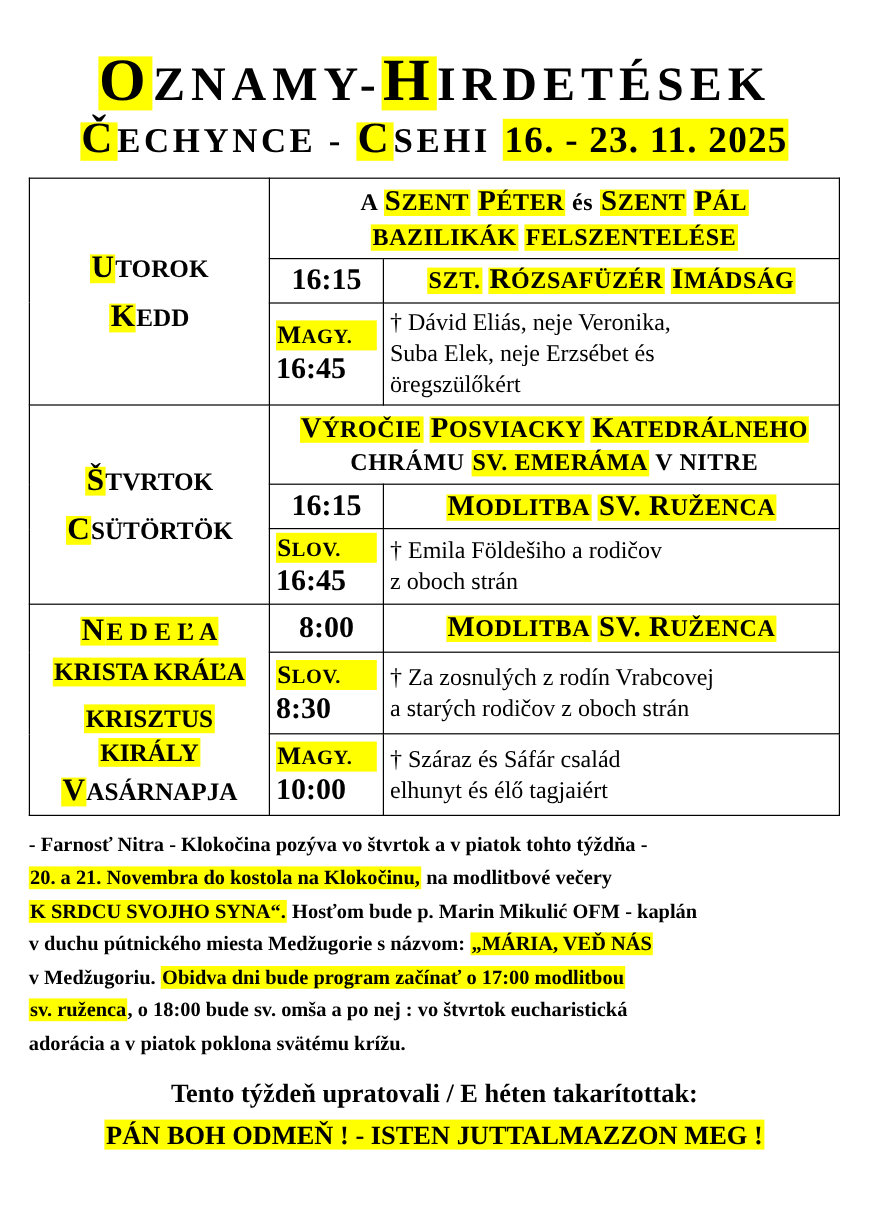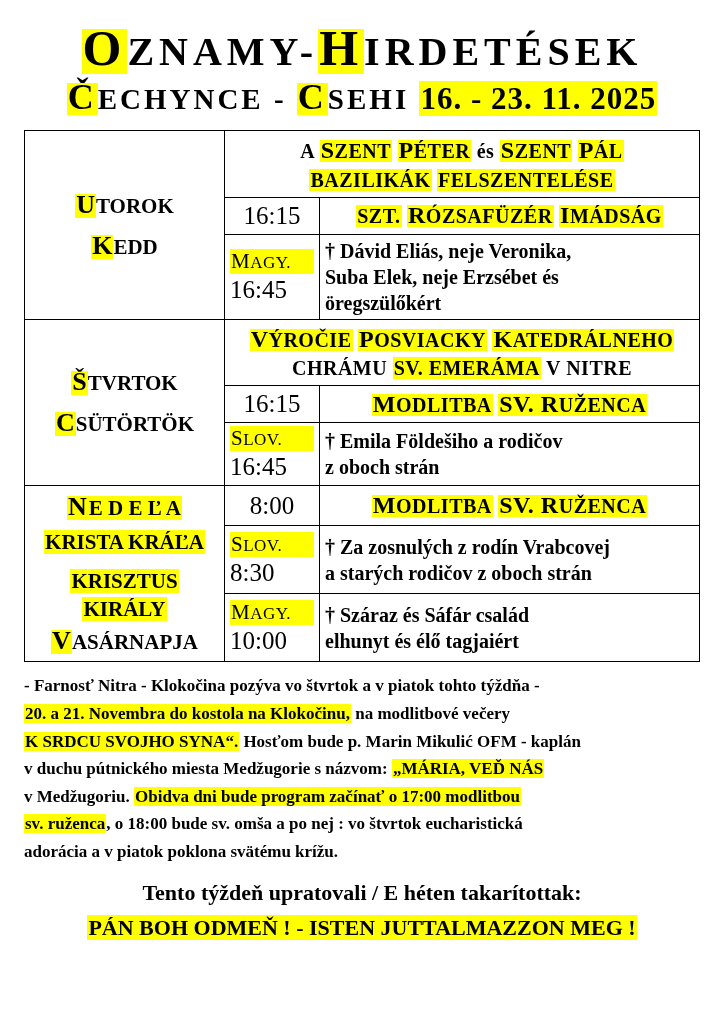--- a/index.html
+++ b/index.html
@@ -6,21 +6,21 @@
   html, body {
     margin: 0; padding: 0;
     width: 724px; height: 1024px;
     background: #ffffff;
     font-family: "Liberation Serif", serif;
     color: #000000;
   }
   .page {
     width: 724px; height: 892px;
     position: relative;
-    padding: 22px 24px 10px 24px;
+    padding: 40px 24px 10px 24px;
   }
   mark, .hl {
     background: #ffff00;
     color: #000;
     padding: 0 1px;
   }
   
   .title-row {
     text-align: center;
     white-space: nowrap;
@@ -61,21 +61,21 @@
     text-align: center;
     font-weight: bold;
     font-size: 20px;
     line-height: 1.35;
     letter-spacing: 0.5px;
   }
   .headline .cap { font-size: 24px; }
 
   .timecell {
     text-align: center;
-    font-weight: normal;
+    font-weight: bold;
     font-size: 25px;
     line-height: 1.2;
   }
   .timecell .lang {
     display: block;
     font-size: 17px;
     letter-spacing: 0.5px;
     margin-bottom: 1px;
     text-align: left;
   }
@@ -87,21 +87,21 @@
     text-align: center;
     font-weight: bold;
     font-size: 20px;
     letter-spacing: .5px;
   }
   .prayer .cap { font-size: 24px; }
 
   .intent {
     font-size: 20px;
     line-height: 1.3;
-    font-weight: bold;
+    font-weight: normal;
     margin-top: 32px;
   }
   .intent .ln { display: block; }
 
   
   .notice {
     margin-top: 10px;
     font-size: 17px;
     font-weight: bold;
     line-height: 1.62;

